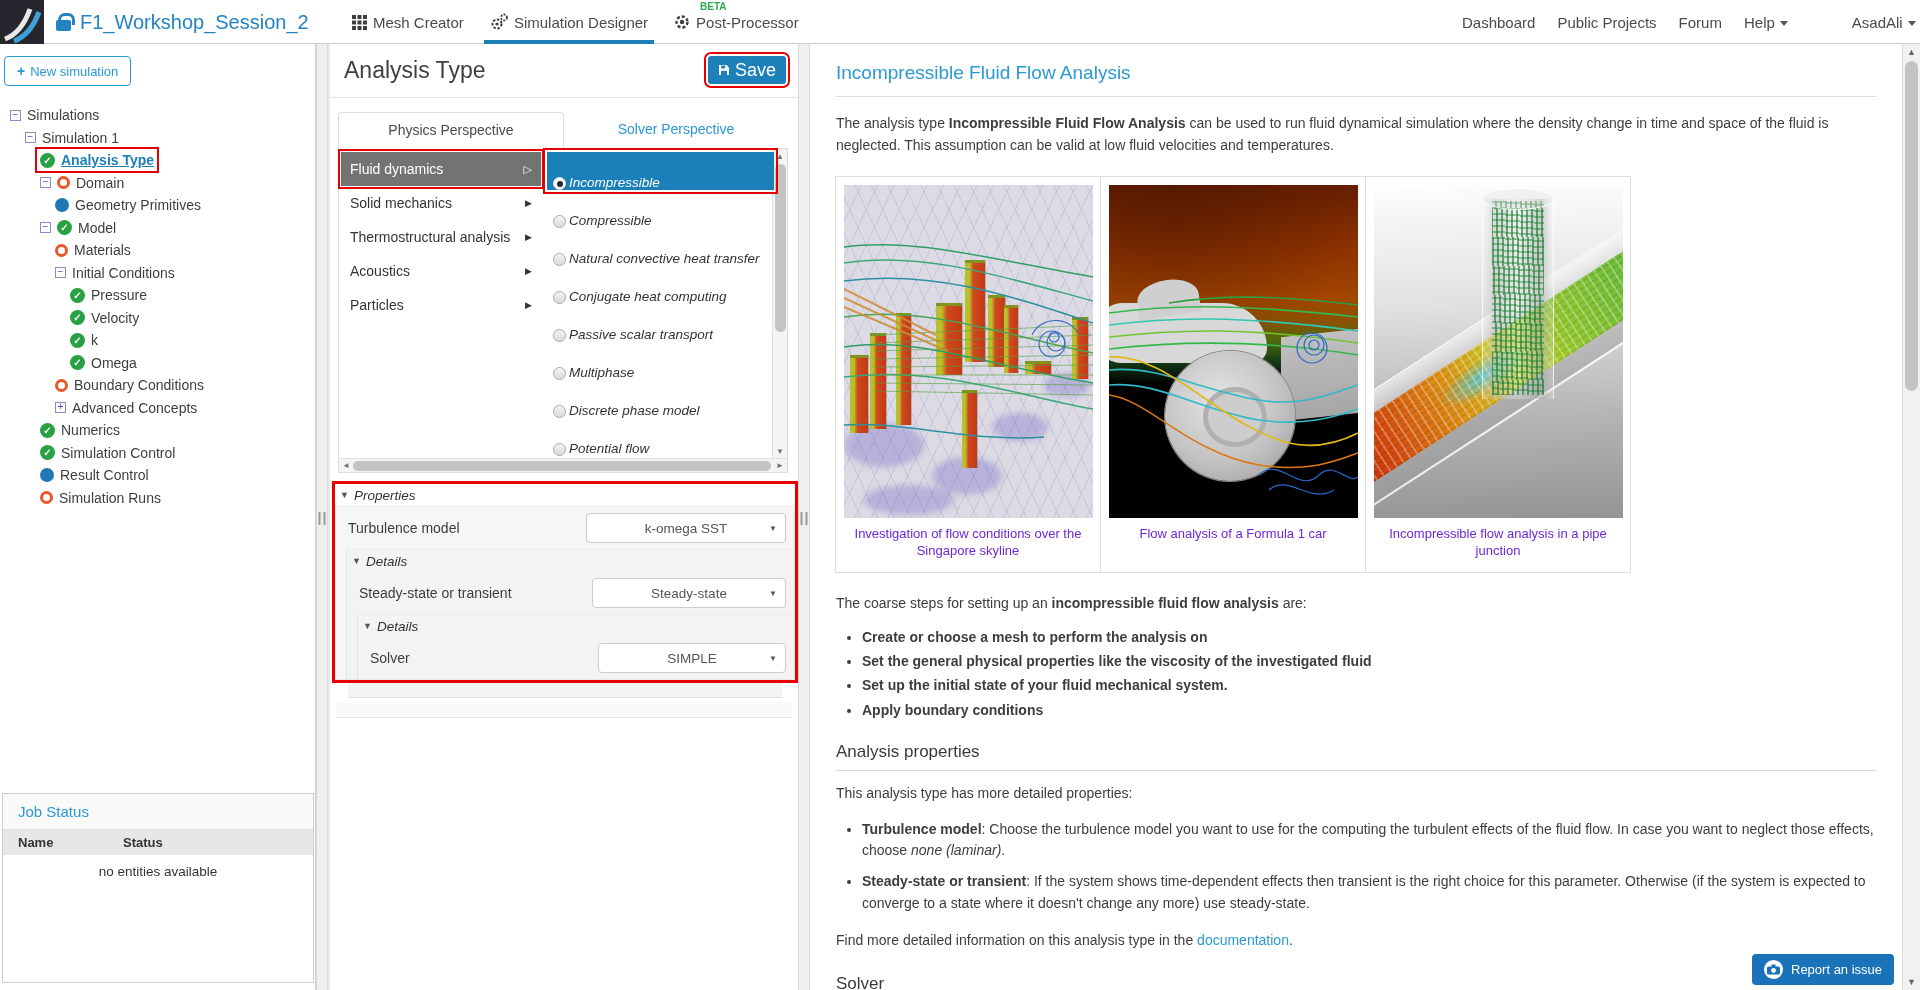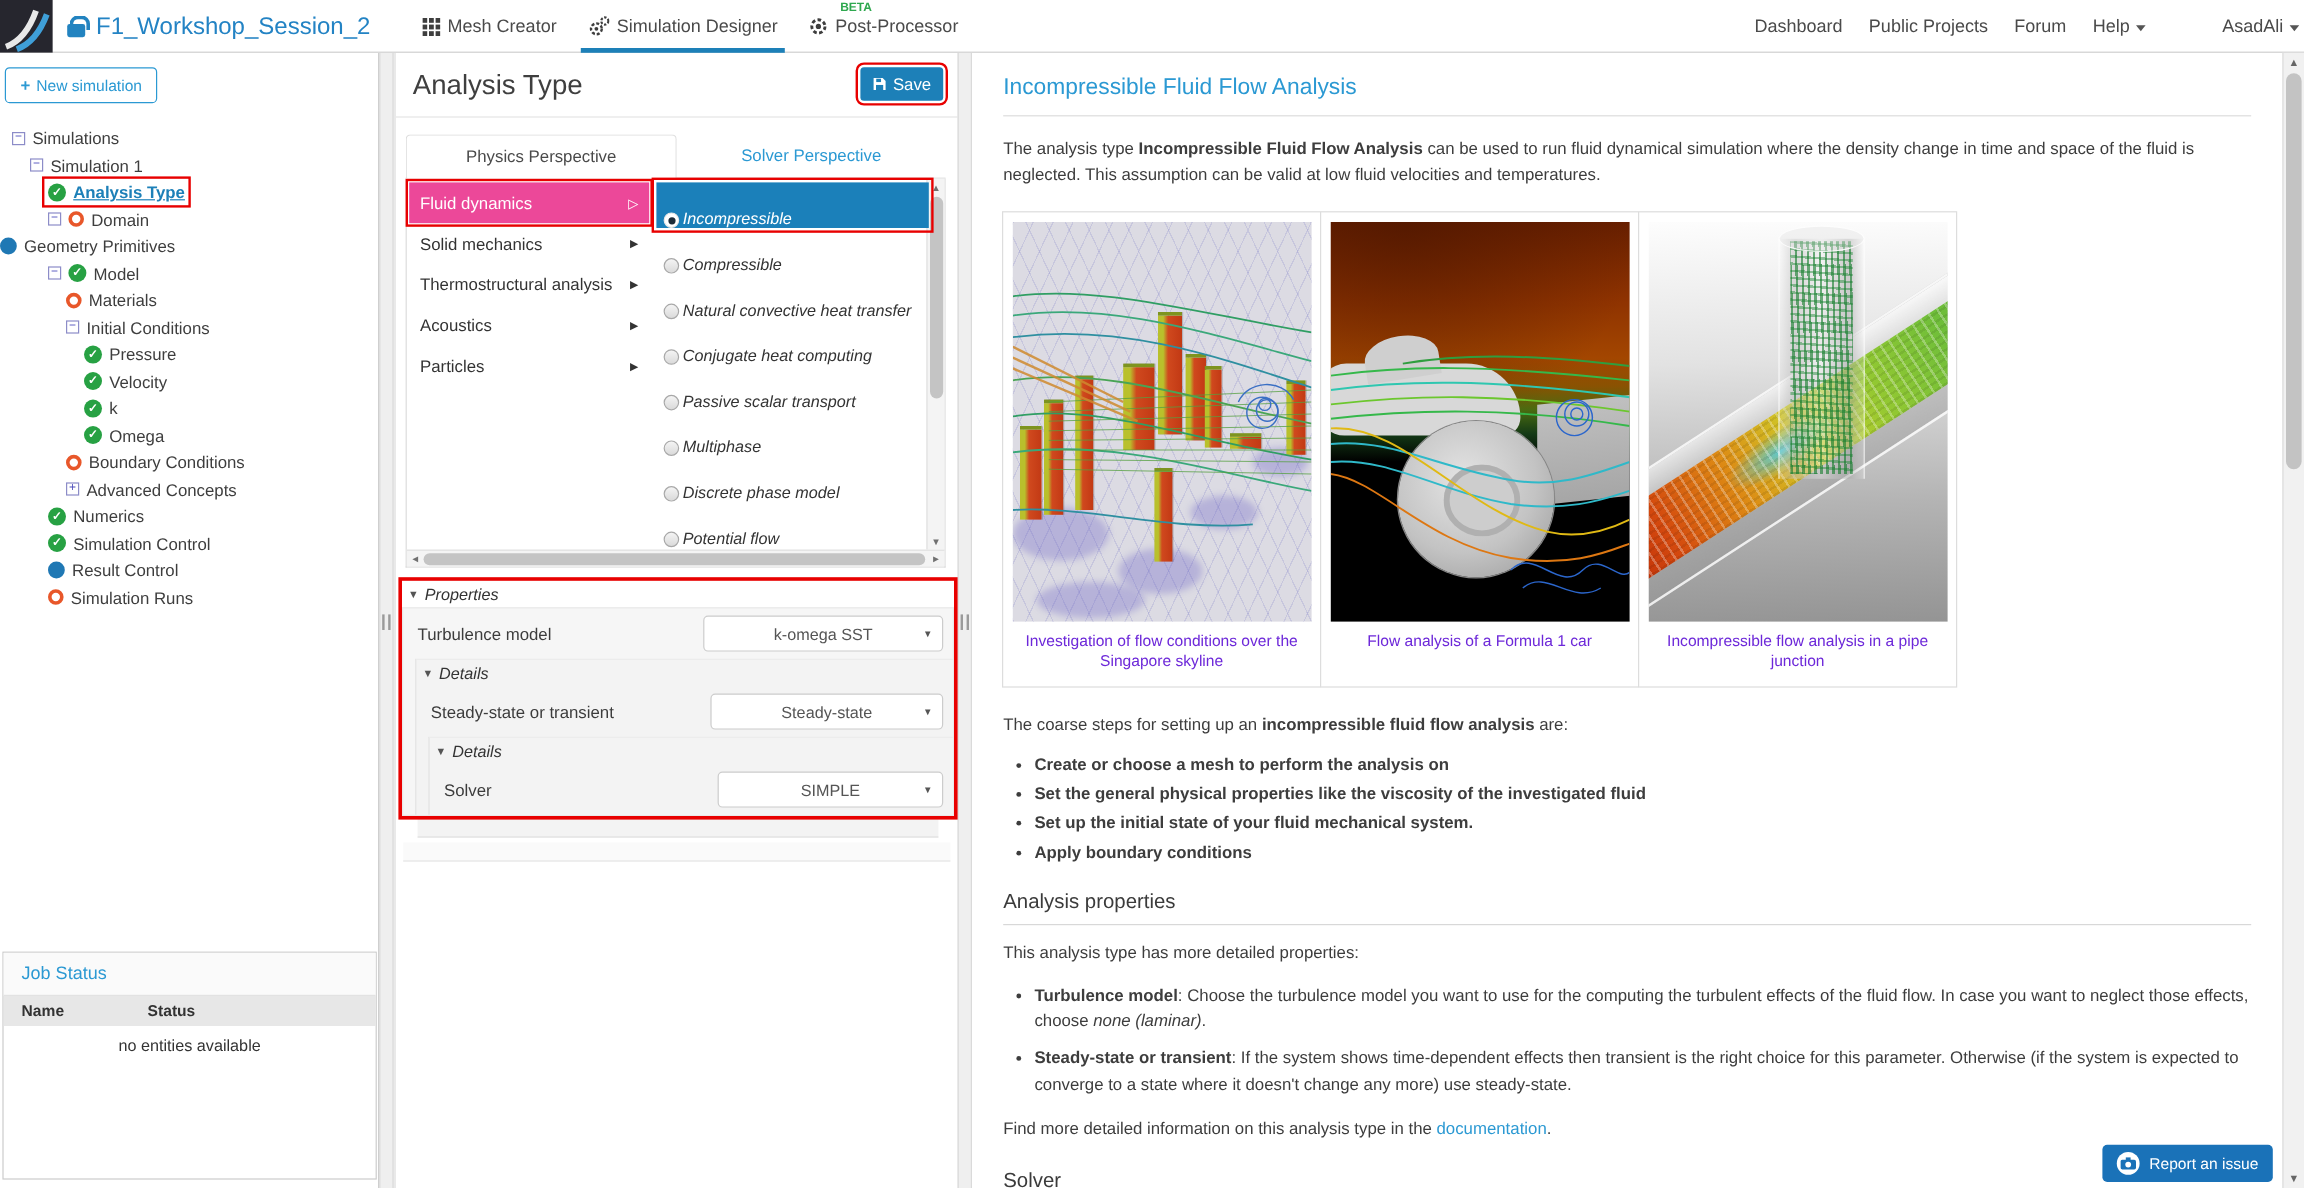--- a/index.html
+++ b/index.html
@@ -44,30 +44,30 @@
 
   
   .vdiv { position:absolute; top:44px; bottom:0; width:12px; background:#efefef; border-left:1px solid #dadada; border-right:1px solid #dadada; }
   .vdiv .grip { position:absolute; top:468px; left:50%; transform:translateX(-50%); width:7px; height:13px; border-left:2px solid #9a9a9a; border-right:2px solid #9a9a9a; }
   .vdiv-l { left:316px; } .vdiv-r { left:798px; }
 
   
   .pmid { position:absolute; left:330px; top:44px; width:468px; bottom:0; background:#fff; }
   .pmid-head { position:absolute; left:0; top:0; right:0; height:54px; border-bottom:1px solid #e4e4e4; }
   .pmid-title { position:absolute; left:14px; top:13px; font-size:23px; color:#3f3f3f; }
-  .savebtn { position:absolute; right:12px; top:12px; height:28px; background:#1d80b8; color:#fff; border:none; border-radius:3px; font-size:14px; padding:0 10px; display:flex; align-items:center; gap:5px; cursor:pointer; outline:2.5px solid #e80000; outline-offset:2px; }
+  .savebtn { position:absolute; right:12px; top:12px; height:28px; background:#1d80b8; color:#fff; border:none; border-radius:3px; font-size:18px; padding:0 10px; display:flex; align-items:center; gap:5px; cursor:pointer; outline:2.5px solid #e80000; outline-offset:2px; }
   .ptabs { position:absolute; top:68px; left:8px; right:10px; height:37px; display:flex; border-bottom:1px solid #ddd; }
   .ptab { flex:1; text-align:center; line-height:35px; font-size:14px; cursor:pointer; color:#2b99d3; }
   .ptab.active { color:#4a4a4a; background:#fff; border:1px solid #ddd; border-bottom:1px solid #fff; border-radius:4px 4px 0 0; margin-bottom:-1px; }
   .tcontent { position:absolute; top:105px; left:8px; right:10px; height:324px; border:1px solid #ddd; border-top:none; background:#fff; }
   .pmenu { position:absolute; left:2px; top:3px; width:200px; }
   .pitem { height:34px; display:flex; align-items:center; padding:0 9px; font-size:14px; color:#333; cursor:pointer; }
   .pitem .plbl { flex:1; }
   .pitem .parr { font-size:9px; color:#333; }
-  .pitem.sel { background:#ec4899; color:#fff; outline:2.5px solid #e80000; outline-offset:1px; position:relative; z-index:2; }
+  .pitem.sel { background:#737373; color:#fff; outline:2.5px solid #e80000; outline-offset:1px; position:relative; z-index:2; }
   .pitem.sel .parr { color:#fff; font-size:11px; }
   .alist { position:absolute; left:208px; top:3px; width:227px; }
   .aitem { min-height:38px; display:flex; align-items:flex-end; padding:0 6px; font-size:13.5px; color:#333; cursor:pointer;font-style:italic; }
   .aitem.sel { background:#1b80ba; color:#fff; outline:2.5px solid #e80000; outline-offset:2px; position:relative; z-index:2; }
   .radio { width:13px; height:13px; border-radius:50%; border:1px solid #a8a8a8; background:linear-gradient(#f4f4f4,#dadada); margin-right:3px; position:relative; flex:none; }
   .sel .radio { border-color:#e8e8e8; background:#fff; }
   .radio.checked::after { content:""; position:absolute; inset:2.5px; border-radius:50%; background:#1c2b38; }
   .vsb { position:absolute; top:0; right:0; bottom:14px; width:15px; background:#f4f4f4; border-left:1px solid #e0e0e0; }
   .vsb .sa { height:14px; text-align:center; font-size:8px; color:#707070; line-height:15px; }
   .vsb .sa.down { position:absolute; bottom:0; left:0; right:0; }
@@ -233,21 +233,21 @@
             <span class="tlabel">Analysis Type</span>
           </span>
         </div>
         <div class="trow" style="padding-left: 40px;">
           <span class="twrap">
             <span class="exp">−</span>
             <span class="st circle"></span>
             <span class="tlabel">Domain</span>
           </span>
         </div>
-        <div class="trow" style="">
+        <div class="trow" style="padding-left: 55px;">
           <span class="twrap">
             <span class="st dot"></span>
             <span class="tlabel">Geometry Primitives</span>
           </span>
         </div>
         <div class="trow" style="padding-left: 40px;">
           <span class="twrap">
             <span class="exp">−</span>
             <span class="st check">✓</span>
             <span class="tlabel">Model</span>

